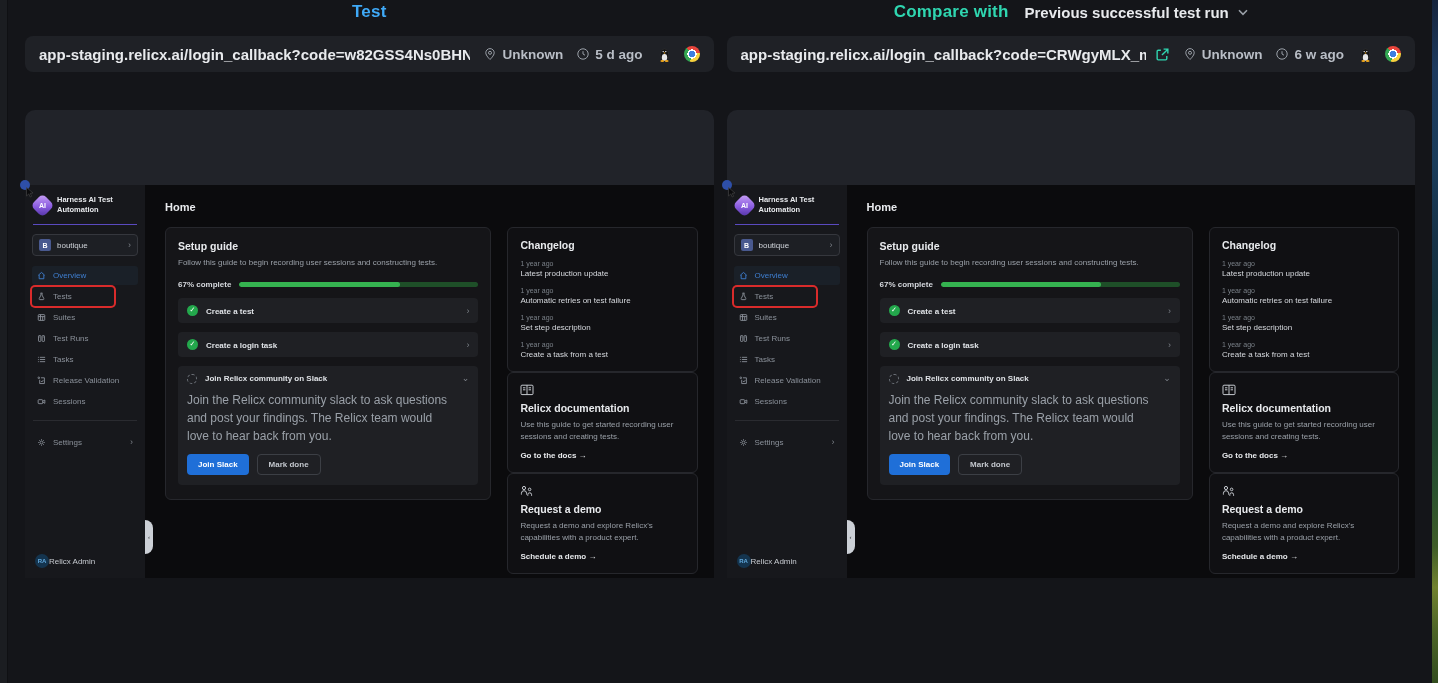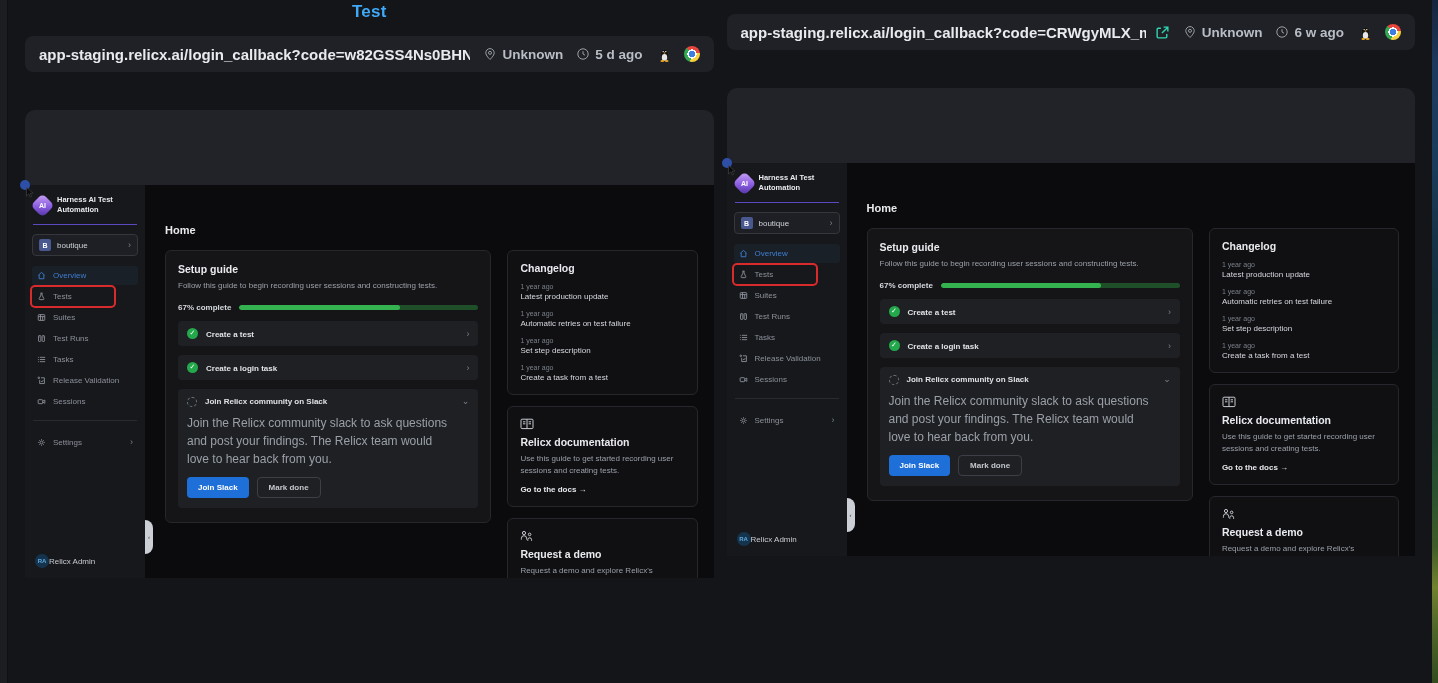--- a/index.html
+++ b/index.html
@@ -79,21 +79,21 @@
   .user-row { margin-top:auto; display:flex; align-items:center; padding:0 5px;
     font-size:8px; color:#c6cad0; }
   .avatar { width:14px; height:14px; flex:none; border-radius:50%; background:#14344e;
     color:#62a9dd; font-size:6px; font-weight:bold; display:grid; place-items:center; }
 
   .collapse-handle { position:absolute; left:120px; top:335px; width:8px; height:34px;
     background:#ccd0d6; border-radius:0 8px 8px 0; z-index:2; display:grid;
     place-items:center; font-size:6px; color:#2c2d31; cursor:pointer; }
 
   
-  .app-main { flex:1; min-width:0; padding:16px 16px 12px 20px; background:#0b0b0d; overflow:hidden;margin-top:23px; }
+  .app-main { flex:1; min-width:0; padding:16px 16px 12px 20px; background:#0b0b0d; overflow:hidden; }
   .home-title { font-size:11px; font-weight:bold; color:#e8eaed; margin-bottom:14px; }
   .content-row { display:flex; gap:16px; align-items:flex-start; }
 
   .setup-card { flex:1.58; min-width:0; background:#151518; border:1px solid #26272c;
     border-radius:6px; padding:12px 12px 14px; }
   .card-title { font-size:10.5px; font-weight:bold; color:#e8eaed; }
   .card-desc { font-size:8px; color:#9aa0a8; margin-top:5px; line-height:1.45; }
   .progress-row { display:flex; align-items:center; gap:8px; margin-top:11px; }
   .progress-label { font-size:8px; font-weight:bold; color:#d6d9de; white-space:nowrap; }
   .progress-track { flex:1; height:5px; border-radius:3px; background:#1e4f28; overflow:hidden; }
@@ -108,21 +108,21 @@
   .step .chev { font-size:9px; }
   .step-x { background:#1f2024; border-radius:4px; padding:8px 9px 10px; margin-top:9px; }
   .step-head { display:flex; align-items:center; gap:8px; }
   .step-desc { font-size:12px; color:#9aa0a8; margin:7px 0 9px; line-height:1.5; max-width:95%; }
   .btn-row { display:flex; gap:8px; }
   .btn-primary { background:#1f6fd8; color:#fff; font-size:8px; font-weight:bold; border:none;
     border-radius:4px; padding:5px 11px; font-family:inherit; cursor:pointer; }
   .btn-ghost { background:transparent; color:#c3c7cd; font-size:8px; font-weight:bold;
     border:1px solid #3c3f45; border-radius:4px; padding:5px 11px; font-family:inherit; cursor:pointer; }
 
-  .right-col { flex:1; min-width:0; display:flex; flex-direction:column; gap:11px; }
+  .right-col { flex:1; min-width:0; display:flex; flex-direction:column; }
   .card { background:#101013; border:1px solid #26272c; border-radius:6px; padding:11px 12px 12px; }
   .cl-entry { margin-top:9px; }
   .cl-time { font-size:7px; color:#7a8088; }
   .cl-text { font-size:8px; color:#d6d9de; margin-top:2px; }
   .card-icon { color:#c6cad0; display:block; margin-bottom:6px; }
   .card .card-desc { max-width:97%; }
   .card-link { font-size:8px; font-weight:bold; color:#e5e7ea; margin-top:9px; cursor:pointer; }
 </style>
 </head>
 <body>
@@ -348,20 +348,29 @@
             </div>
 
           </div>
         </main>
       </div>
     </div>
   </section>
 
   <section class="panel-col">
 
+    <div class="run-header">
+      <span class="run-title" style="color: rgb(47, 214, 176);">Compare with</span>
+      <span class="run-dropdown">
+        <span>Previous successful test run</span>
+        <svg width="10" height="7" viewBox="0 0 10 7">
+              <path d="M1 1.3 L5 5.3 L9 1.3" stroke="currentColor" stroke-width="1.6" fill="none"></path>
+            </svg>
+      </span>
+    </div>
 
     <div class="url-bar">
       <span class="url-text">app-staging.relicx.ai/login_callback?code=CRWgyMLX_mqYPe...</span>
       <span class="ext-ic">
         <svg width="15" height="15" viewBox="0 0 14 14">
               <path d="M5.5 3 H3 A1 1 0 0 0 2 4 V11 A1 1 0 0 0 3 12 H10 A1 1 0 0 0 11 11 V8.5 M8 2 H12 V6 M12 2 L6.5 7.5" stroke="currentColor" stroke-width="1.3" fill="none"></path>
             </svg>
       </span>
       <span class="meta">
         <svg width="14" height="14" viewBox="0 0 14 14">

